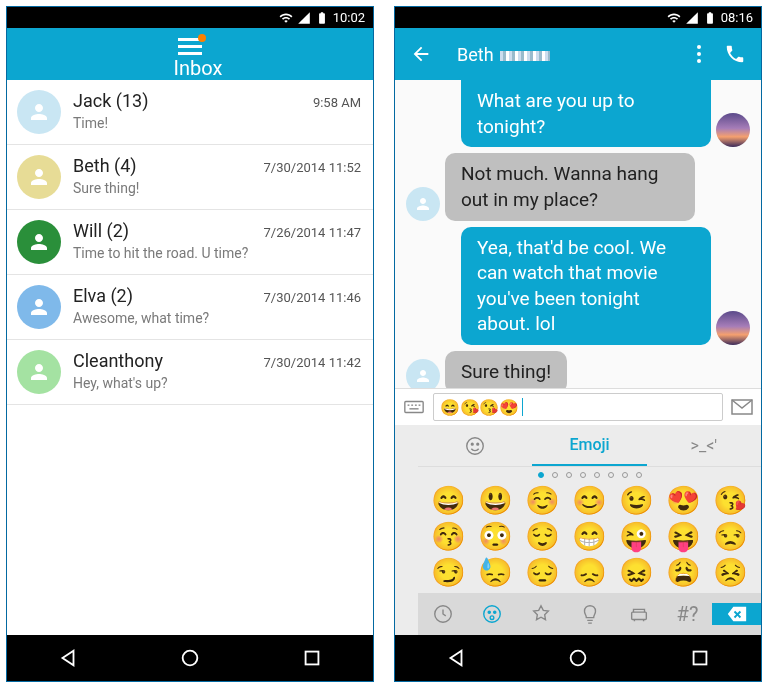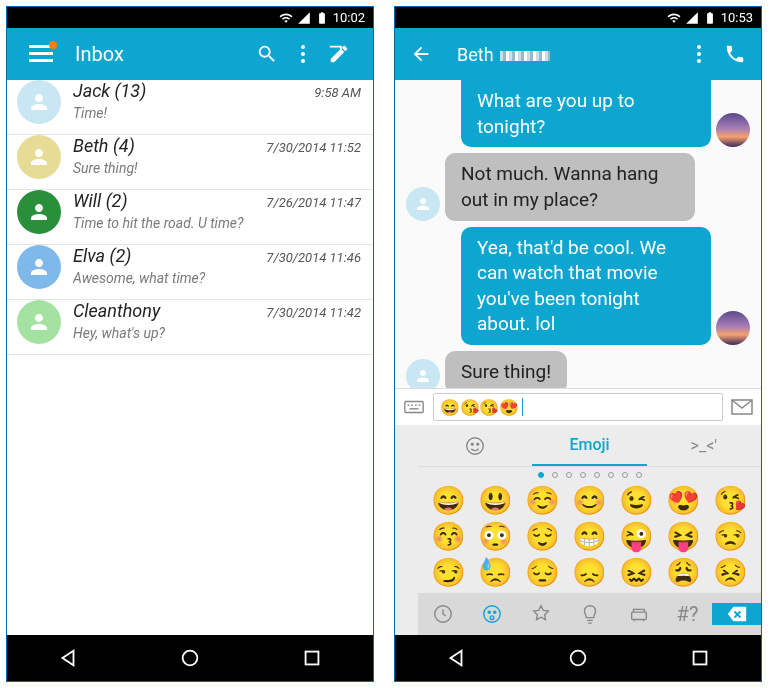--- a/index.html
+++ b/index.html
@@ -2,34 +2,34 @@
 <html><head>
   <meta charset="utf-8">
   <style>
     * { margin: 0; padding: 0; box-sizing: border-box; }
     body { font-family: Roboto, Arial, sans-serif; background: #fff; width: 782px; height: 688px; display: flex; gap: 20px; padding: 6px; }
     .phone { width: 368px; height: 676px; background: #fff; border: 1px solid #0369a1; display: flex; flex-direction: column; overflow: hidden; }
     
     .status-bar { background: #000; color: #fff; display: flex; justify-content: flex-end; align-items: center; padding: 3px 8px; font-size: 13px; gap: 4px; }
     .status-bar svg { width: 14px; height: 14px; }
     
-    .app-bar-left { background: #0ca6d0; color: #fff; display: flex; align-items: center; padding: 10px 16px; height: 52px; }
+    .app-bar-left { background: #0ca6d0; color: #fff; display: flex; align-items: center; padding: 10px 16px; height: 52px; flex-direction: column; }
     .app-bar-right { background: #0ca6d0; color: #fff; display: flex; align-items: center; padding: 8px 8px; height: 52px; }
     .hamburger { width: 24px; height: 18px; position: relative; }
     .hamburger::before { content: ""; position: absolute; left: 0; right: 0; top: 0; height: 3px; background: #fff; box-shadow: 0 7px 0 #fff, 0 14px 0 #fff; }
     .notif-dot { position: absolute; top: -4px; right: -4px; width: 8px; height: 8px; border-radius: 50%; background: #ff8000; }
     .app-title { font-size: 20px; font-weight: 400; margin-left: 16px; flex: 1; }
     .contact-name { font-size: 18px; margin-left: 18px; flex: 1; }
     .icon-btn { width: 36px; height: 36px; display: flex; align-items: center; justify-content: center; cursor: pointer; }
     .icon-btn svg { width: 22px; height: 22px; fill: #fff; }
     .three-dots { display: flex; flex-direction: column; gap: 3px; }
     .three-dots span { width: 4px; height: 4px; border-radius: 50%; background: #fff; }
     
     .conv-list { flex: 1; overflow-y: auto; background: #fff; }
-    .conv-item { display: flex; align-items: flex-start; padding: 0 12px 10px 10px; border-bottom: 1px solid #e4e4e4; font-style: italic; }
+    .conv-item { display: flex; align-items: flex-start; padding: 10px 12px 10px 10px; border-bottom: 1px solid #e4e4e4; }
     .avatar { width: 44px; height: 44px; border-radius: 50%; display: flex; align-items: center; justify-content: center; flex-shrink: 0; }
     .avatar svg { width: 24px; height: 24px; fill: #fff; }
     .conv-content { flex: 1; margin-left: 12px; overflow: hidden; }
     .conv-top { display: flex; justify-content: space-between; align-items: baseline; }
     .conv-name { font-size: 18px; color: #222; }
     .conv-time { font-size: 13px; color: #555; white-space: nowrap; margin-left: 8px; }
     .conv-preview { font-size: 14px; color: #7a7a7a; margin-top: 4px; white-space: nowrap; overflow: hidden; text-overflow: ellipsis; }
     
     .chat-body { flex: 1; background: #fafafa; display: flex; flex-direction: column; padding: 4px 6px; overflow: hidden; }
     .msg-row { display: flex; align-items: flex-end; margin-bottom: 6px; }
@@ -205,21 +205,21 @@
   <div class="status-bar">
     <svg viewBox="0 0 24 24" fill="#fff">
         <path d="M1 9l2 2c4.97-4.97 13.03-4.97 18 0l2-2C16.93 2.93 7.07 2.93 1 9zm8 8l3 3 3-3c-1.66-1.66-4.34-1.66-6 0zm-4-4l2 2c2.76-2.76 7.24-2.76 10 0l2-2C15.14 9.14 8.86 9.14 5 13z"></path>
       </svg>
     <svg viewBox="0 0 24 24" fill="#fff">
         <path d="M2 22h20V2z"></path>
       </svg>
     <svg viewBox="0 0 24 24" fill="#fff">
         <path d="M15.67 4H14V2h-4v2H8.33C7.6 4 7 4.6 7 5.33v15.33C7 21.4 7.6 22 8.33 22h7.33c.74 0 1.34-.6 1.34-1.33V5.33C17 4.6 16.4 4 15.67 4z"></path>
       </svg>
-    <span>10:53</span>
+    <span>08:16</span>
   </div>
 
   <div class="app-bar-right">
     <div class="icon-btn">
       <svg viewBox="0 0 24 24">
           <path d="M20 11H7.83l5.59-5.59L12 4l-8 8 8 8 1.41-1.41L7.83 13H20v-2z"></path>
         </svg>
     </div>
     <div class="contact-name">
       <span>Beth</span><span class="pixelate"></span>

